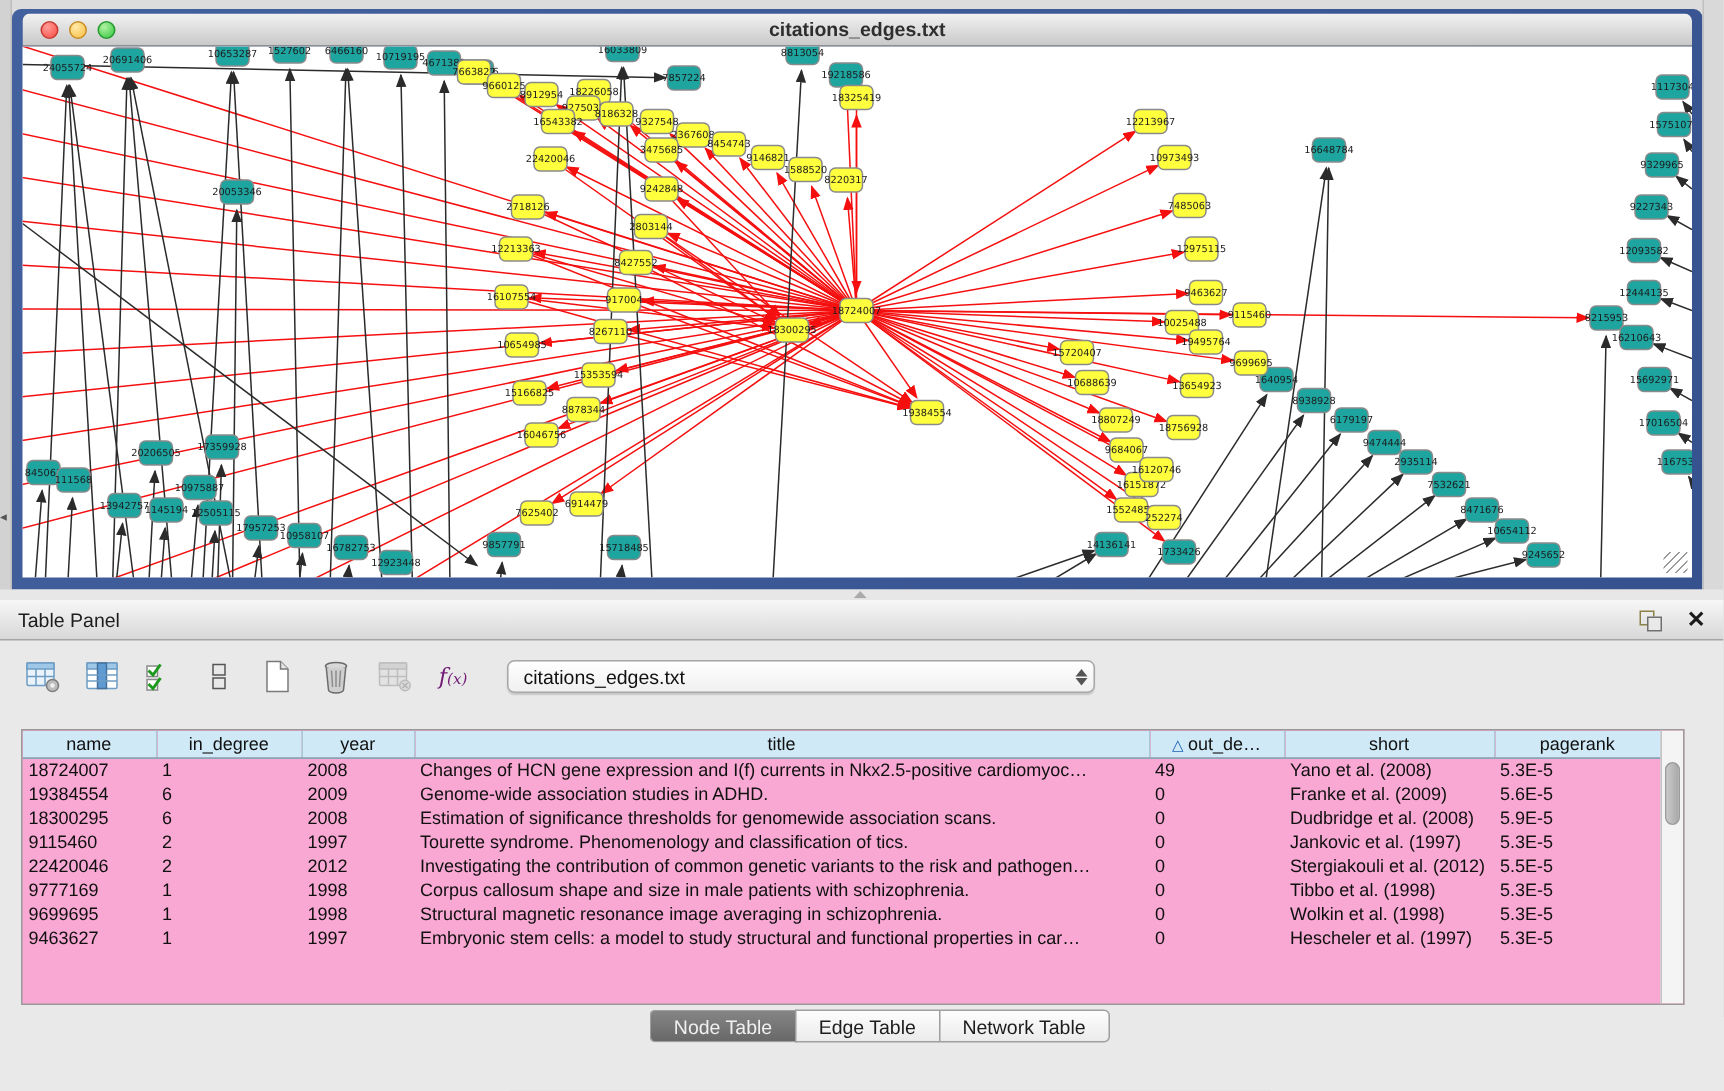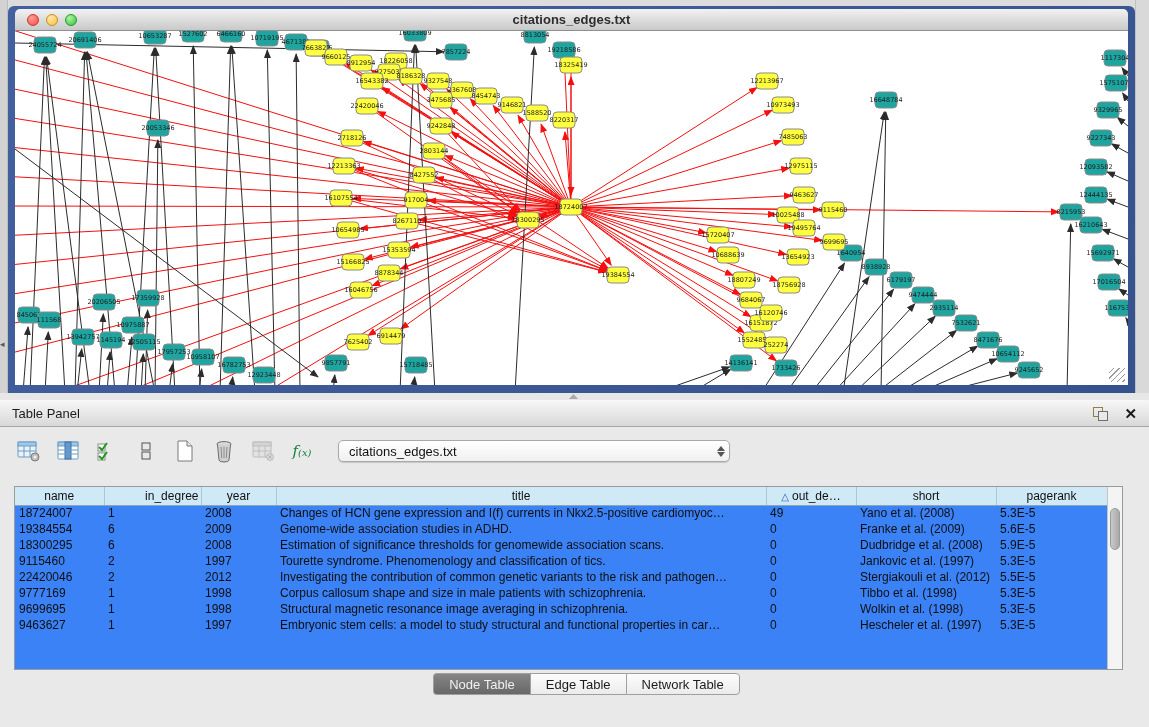--- a/index.html
+++ b/index.html
@@ -33,30 +33,30 @@
   .tp-header{position:relative;height:27px;background:linear-gradient(#f7f7f7,#d8d8d8);border-bottom:1px solid #a6a6a6;box-sizing:border-box;display:flex;align-items:center;padding:0 12px;}
   .tp-header .tp-title{font-size:13px;color:#1c1c1c;}
   .tp-header .hdr-icons{margin-left:auto;display:flex;align-items:center;gap:16px;}
   .float-icon{width:15px;height:13px;position:relative;cursor:pointer;}
   .float-icon .sq1{position:absolute;left:0;top:0;width:8px;height:8px;border:1px solid #8c8146;background:transparent;}
   .float-icon .sq2{position:absolute;left:5px;top:4px;width:8px;height:8px;border:1px solid #6f6f6f;background:#e9e9e9;}
   .close-x{font-size:15px;font-weight:bold;color:#1a1a1a;line-height:15px;cursor:pointer;}
 
   .tp-toolbar{display:flex;align-items:center;gap:9px;margin:9px 0 0 14px;height:30px;}
   .tbtn{width:30px;height:28px;display:flex;align-items:center;justify-content:center;cursor:pointer;border:none;background:transparent;padding:0;}
-  .fx{font-family:"DejaVu Serif",serif;font-style:italic;font-size:15px;color:#15803d;}
+  .fx{font-family:"DejaVu Serif",serif;font-style:italic;font-size:15px;color:#701a75;}
   .fx small{font-size:10px;}
   .combo{margin-left:12px;width:392px;height:22px;border:1px solid #a8a8a8;border-radius:5px;background:linear-gradient(#ffffff,#f0f0f0);box-shadow:0 1px 1px rgba(0,0,0,.15);display:flex;align-items:center;padding:0 4px 0 10px;box-sizing:border-box;cursor:pointer;}
   .combo .val{font-size:13px;color:#111;flex:1;}
   .stepper{display:flex;flex-direction:column;align-items:center;gap:1px;}
   .stepper span{width:0;height:0;border-left:4px solid transparent;border-right:4px solid transparent;}
   .stepper .up{border-bottom:5px solid #555;}
   .stepper .dn{border-top:5px solid #555;}
 
-  .tp-table{position:absolute;left:14px;top:86px;width:1109px;height:184px;background:#3b82f6;border:1px solid #9a9a9a;box-sizing:border-box;overflow:hidden;}
+  .tp-table{position:absolute;left:14px;top:86px;width:1109px;height:184px;background:#f9a8d4;border:1px solid #9a9a9a;box-sizing:border-box;overflow:hidden;}
   table{border-collapse:collapse;table-layout:fixed;width:1092px;}
   th{background:#cfe9f7;border-right:1px solid #a9c7d6;border-bottom:1px solid #88a6b5;height:18px;font-size:12px;font-weight:normal;color:#111;text-align:center;overflow:hidden;white-space:nowrap;padding:0 2px;box-sizing:border-box;}
   th .sort{color:#1a5fb4;font-size:10px;margin-right:3px;}
   td{height:16px;font-size:12px;color:#101010;white-space:nowrap;overflow:hidden;padding:0 4px;box-sizing:border-box;}
   .vscroll{position:absolute;right:0;top:0;bottom:0;width:15px;background:#f4f4f4;border-left:1px solid #c3c3c3;box-sizing:border-box;}
   .vthumb{position:absolute;left:2px;right:2px;top:21px;height:42px;border-radius:6px;background:linear-gradient(90deg,#c9c9c9,#a9a9a9);border:1px solid #9b9b9b;box-sizing:border-box;}
 
   .tp-tabs{position:absolute;left:12px;top:273px;width:100%;display:flex;justify-content:center;}
   .tab{height:22px;padding:0 15px;font-size:13px;border:1px solid #9f9f9f;border-right-width:0;background:linear-gradient(#fdfdfd,#ebebeb);color:#1c1c1c;cursor:pointer;font-family:"Liberation Sans",sans-serif;}
   .tab:first-child{border-radius:4px 0 0 4px;}
@@ -744,21 +744,21 @@
             <span class="dn"></span>
           </span>
       </div>
     </div>
 
     <div class="tp-table">
       <table>
         <thead>
             <tr>
               <th style="width: 89px;"><span>name</span></th>
-              <th style="width: 97px; text-align: right;"><span>in_degree</span></th>
+              <th style="width: 97px;"><span>in_degree</span></th>
               <th style="width: 75px;"><span>year</span></th>
               <th style="width: 490px;"><span>title</span></th>
               <th style="width: 90px;"><span class="sort">△</span><span>out_de…</span></th>
               <th style="width: 140px;"><span>short</span></th>
               <th style="width: 111px;"><span>pagerank</span></th>
             </tr>
           </thead>
         <tbody>
             <tr>
               <td>18724007</td>

